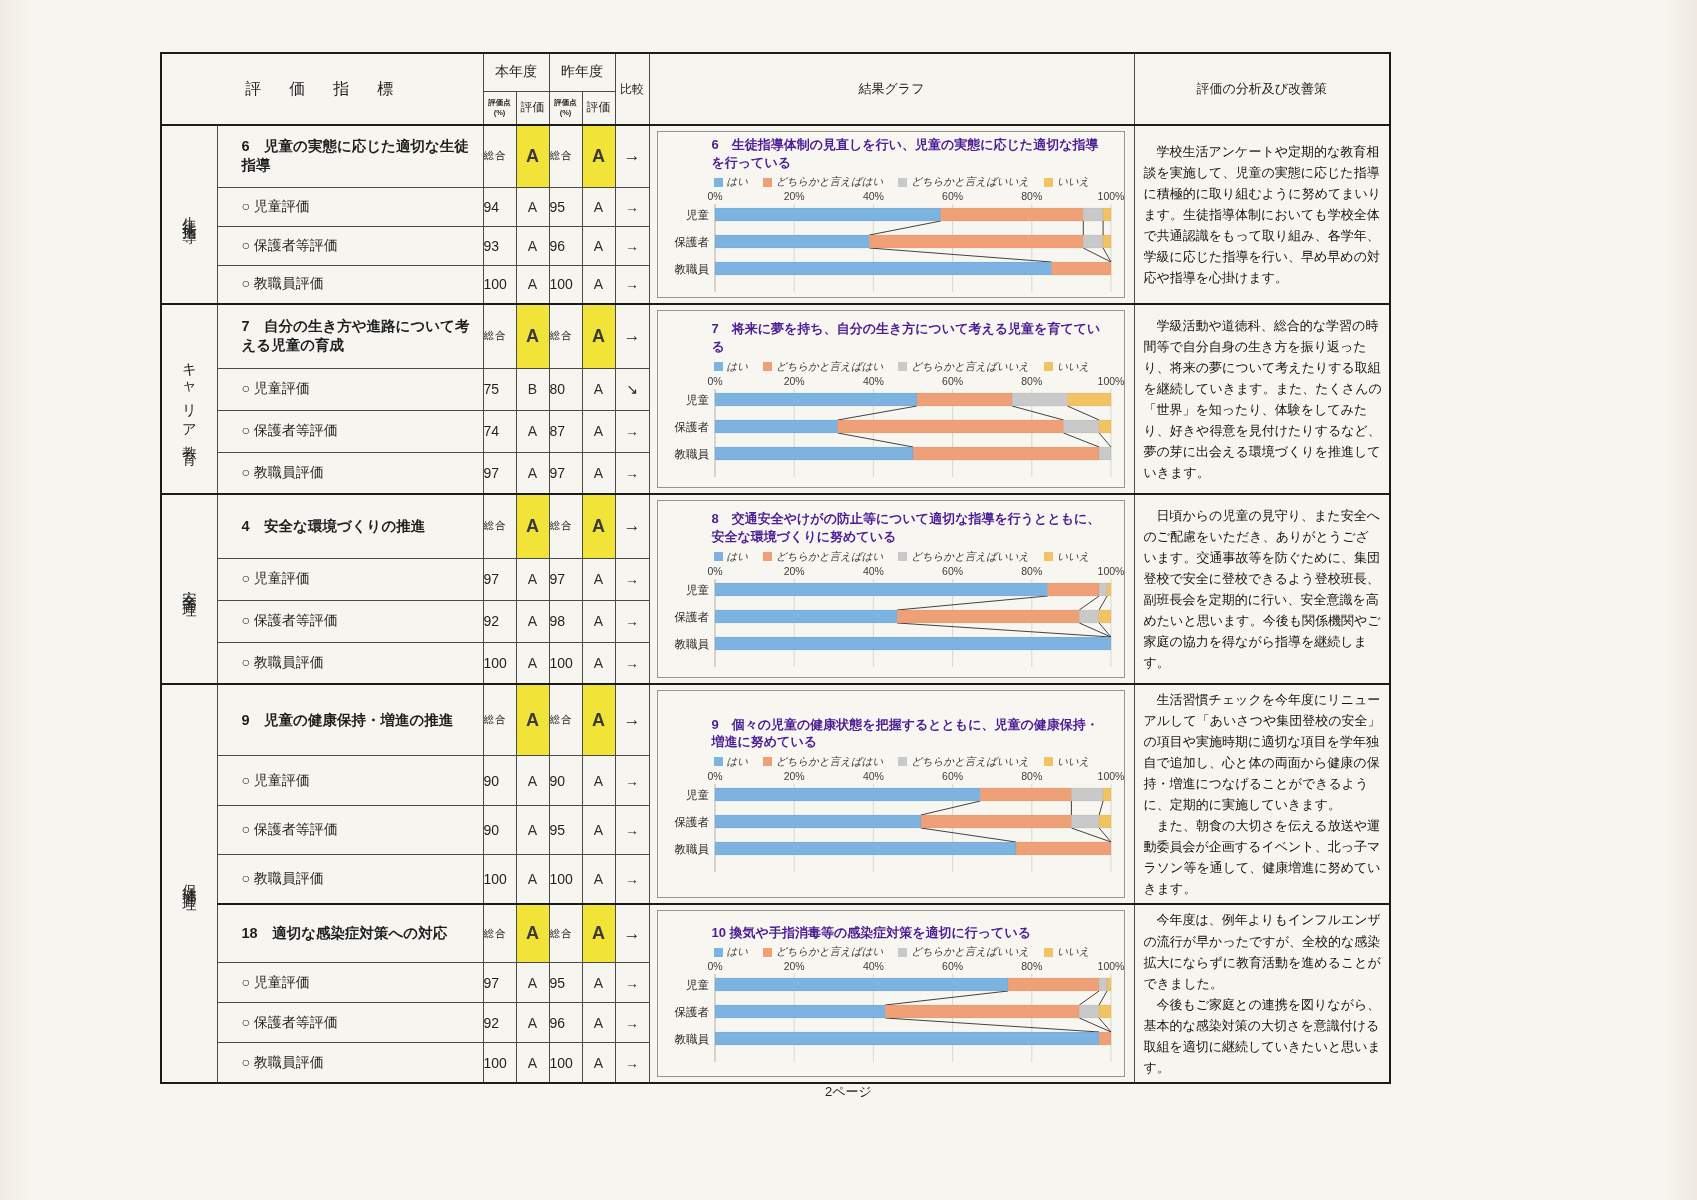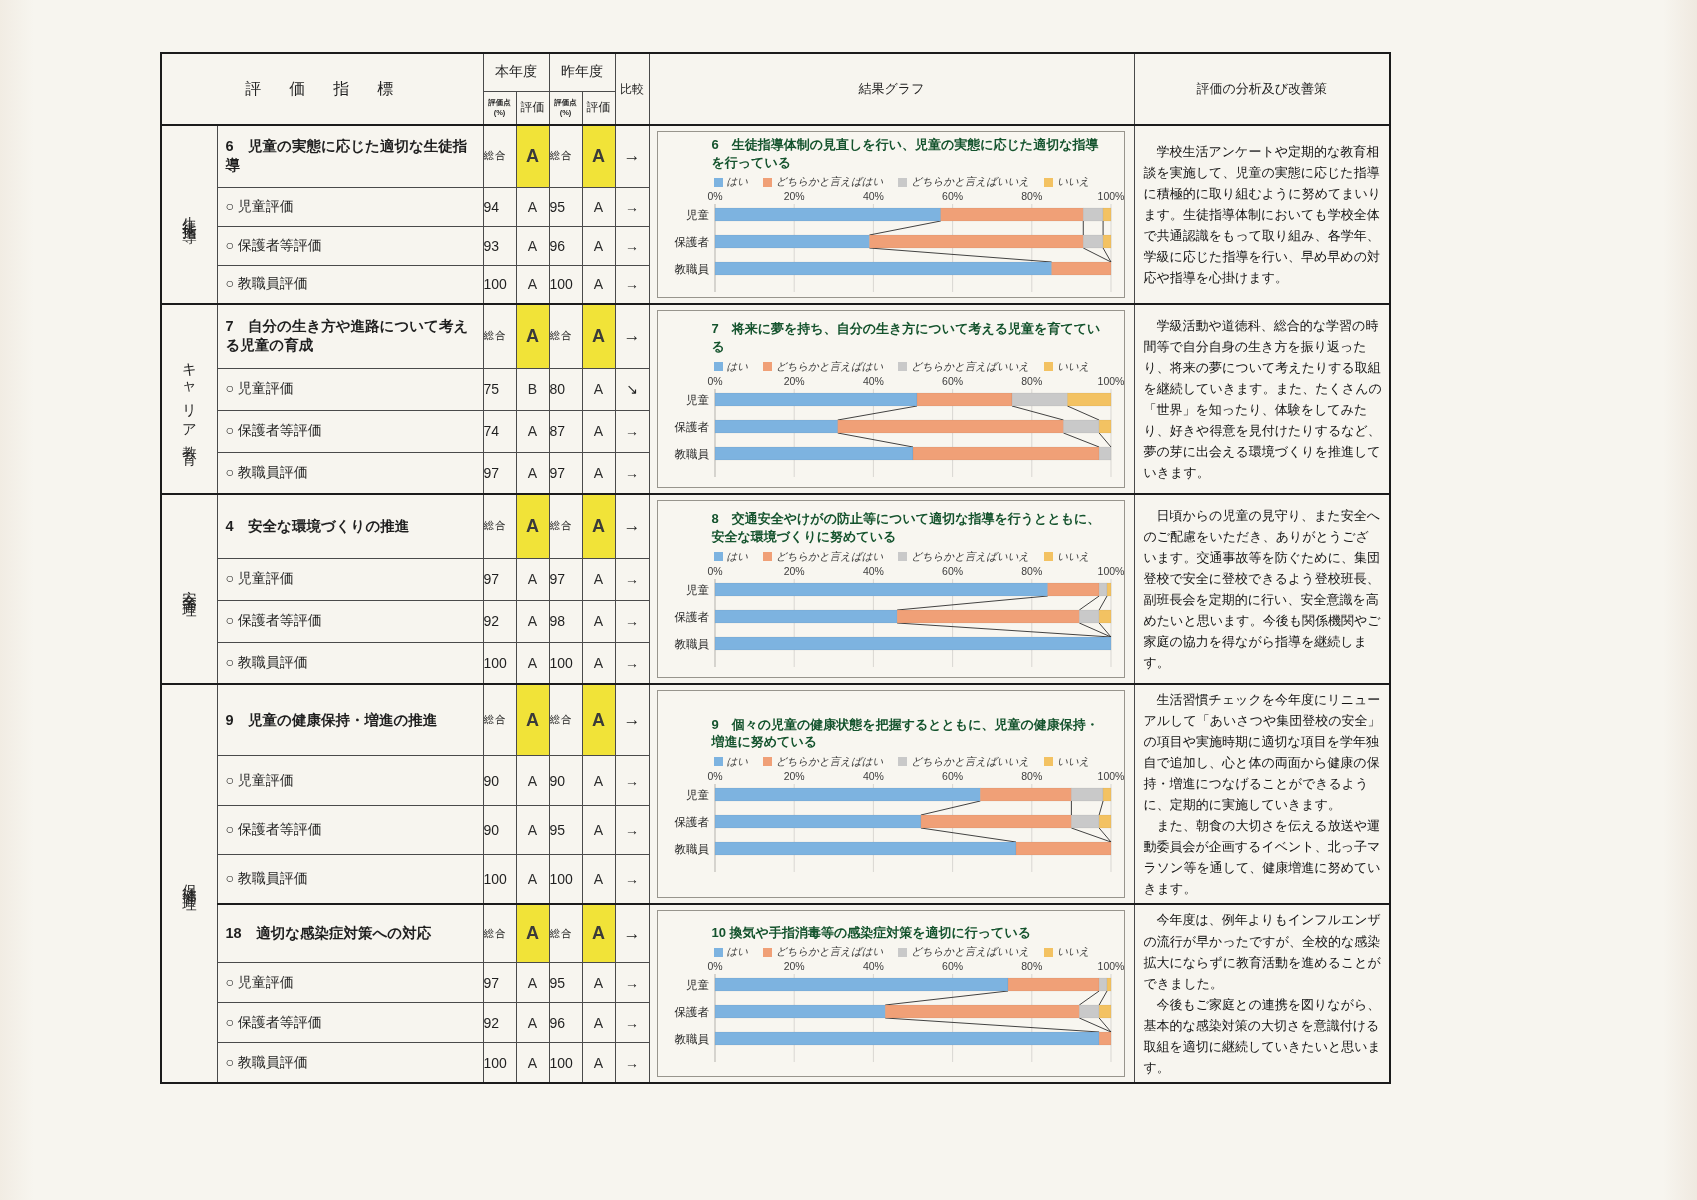--- a/index.html
+++ b/index.html
@@ -26,38 +26,38 @@
   .h-comp{font-size:12px;}
   .h-graph{font-size:13px;}
   .h-analysis{font-size:13px;}
   
   .block-top td{border-top:2px solid #1b1b1b;}
   td.cat-cell{text-align:center;vertical-align:middle;}
   .cat-text{
     writing-mode:vertical-rl;text-orientation:upright;
     display:inline-block;font-size:14.5px;letter-spacing:4px;line-height:1;
   }
-  td.ind-cell{padding:2px 4px 2px 8px;font-size:14px;vertical-align:middle;}
+  td.ind-cell{padding:2px 4px 2px 24px;font-size:14px;vertical-align:middle;}
   td.ind-cell.sum{font-weight:bold;font-size:14.5px;}
   td.num{text-align:left;vertical-align:middle;font-size:14px;}
   td.num.total{font-size:10.5px;letter-spacing:1px;}
   td.grade{text-align:center;vertical-align:middle;font-size:14px;color:#2e2e2e;}
   td.grade.hl{font-size:18px;font-weight:600;color:#3a3a3a;}
   td.comp{text-align:center;vertical-align:middle;font-size:14px;}
   td.comp.sum{font-size:17px;font-weight:bold;}
   
   td.graph-cell{position:relative;vertical-align:top;}
   .chart-frame{
     position:absolute;left:7px;right:9px;top:5px;bottom:5px;
     border:1px solid #98958d;background:#f8f6f0;
     display:flex;flex-direction:column;justify-content:center;gap:2px;
   }
   .chart-title{
     font-size:13px;font-weight:bold;line-height:1.35;
-    margin:2px 14px 1px 54px;color:#14532d;
+    margin:2px 14px 1px 54px;color:#4c1d95;
   }
   .chart-legend{
     display:flex;align-items:center;gap:15px;margin:1px 6px 0 56px;
     font-size:10.5px;color:#333;white-space:nowrap;font-style:italic;
   }
   .chart-legend .sw{width:9px;height:9px;display:inline-block;margin-right:4px;flex:none;}
   .legend-item{display:flex;align-items:center;}
   svg.chart{display:block;margin:0;}
   
   td.analysis-cell{vertical-align:middle;}
@@ -559,13 +559,14 @@
         <tr style="height: 40px;">
           <td class="ind-cell">○ 教職員評価</td>
           <td class="num">100</td>
           <td class="grade">A</td>
           <td class="num">100</td>
           <td class="grade">A</td>
           <td class="comp">→</td>
         </tr>
       </tbody>
   </table>
+  <div class="footer">2ページ</div>
 </div>
 
 </body></html>

